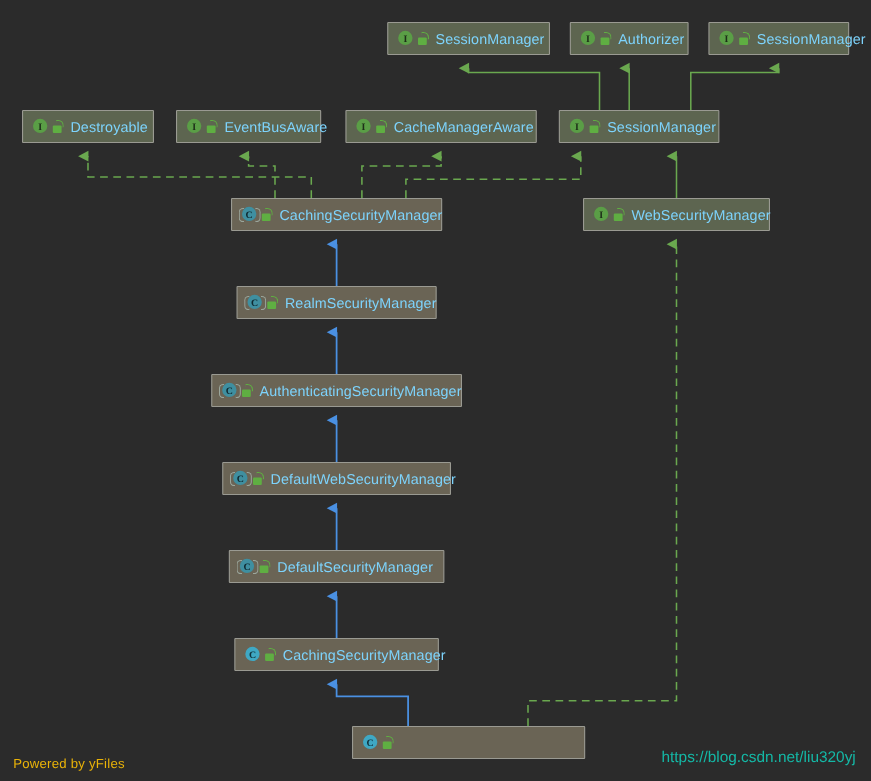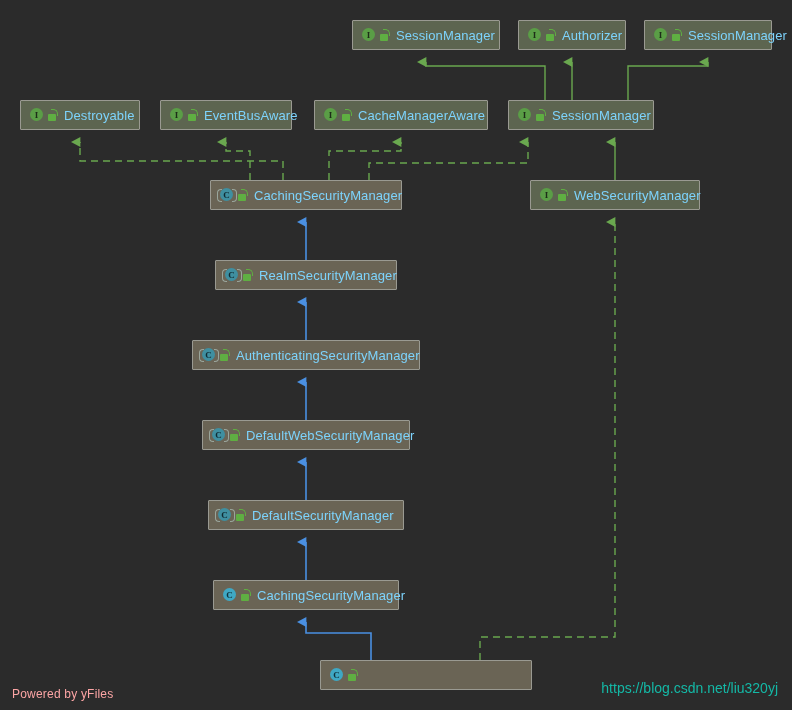--- a/index.html
+++ b/index.html
@@ -107,21 +107,21 @@
     border-bottom: none;
     border-left: none;
     border-radius: 0 5px 0 0;
   }
   
   .footer-left {
     position: absolute;
     left: 12px;
     bottom: 9px;
     font-size: 12px;
-    color: #fca5a5;
+    color: #eab308;
     letter-spacing: 0.2px;
     z-index: 6;
   }
   .footer-right {
     position: absolute;
     right: 14px;
     bottom: 14px;
     font-size: 14px;
     color: #14b8a6;
     z-index: 6;

